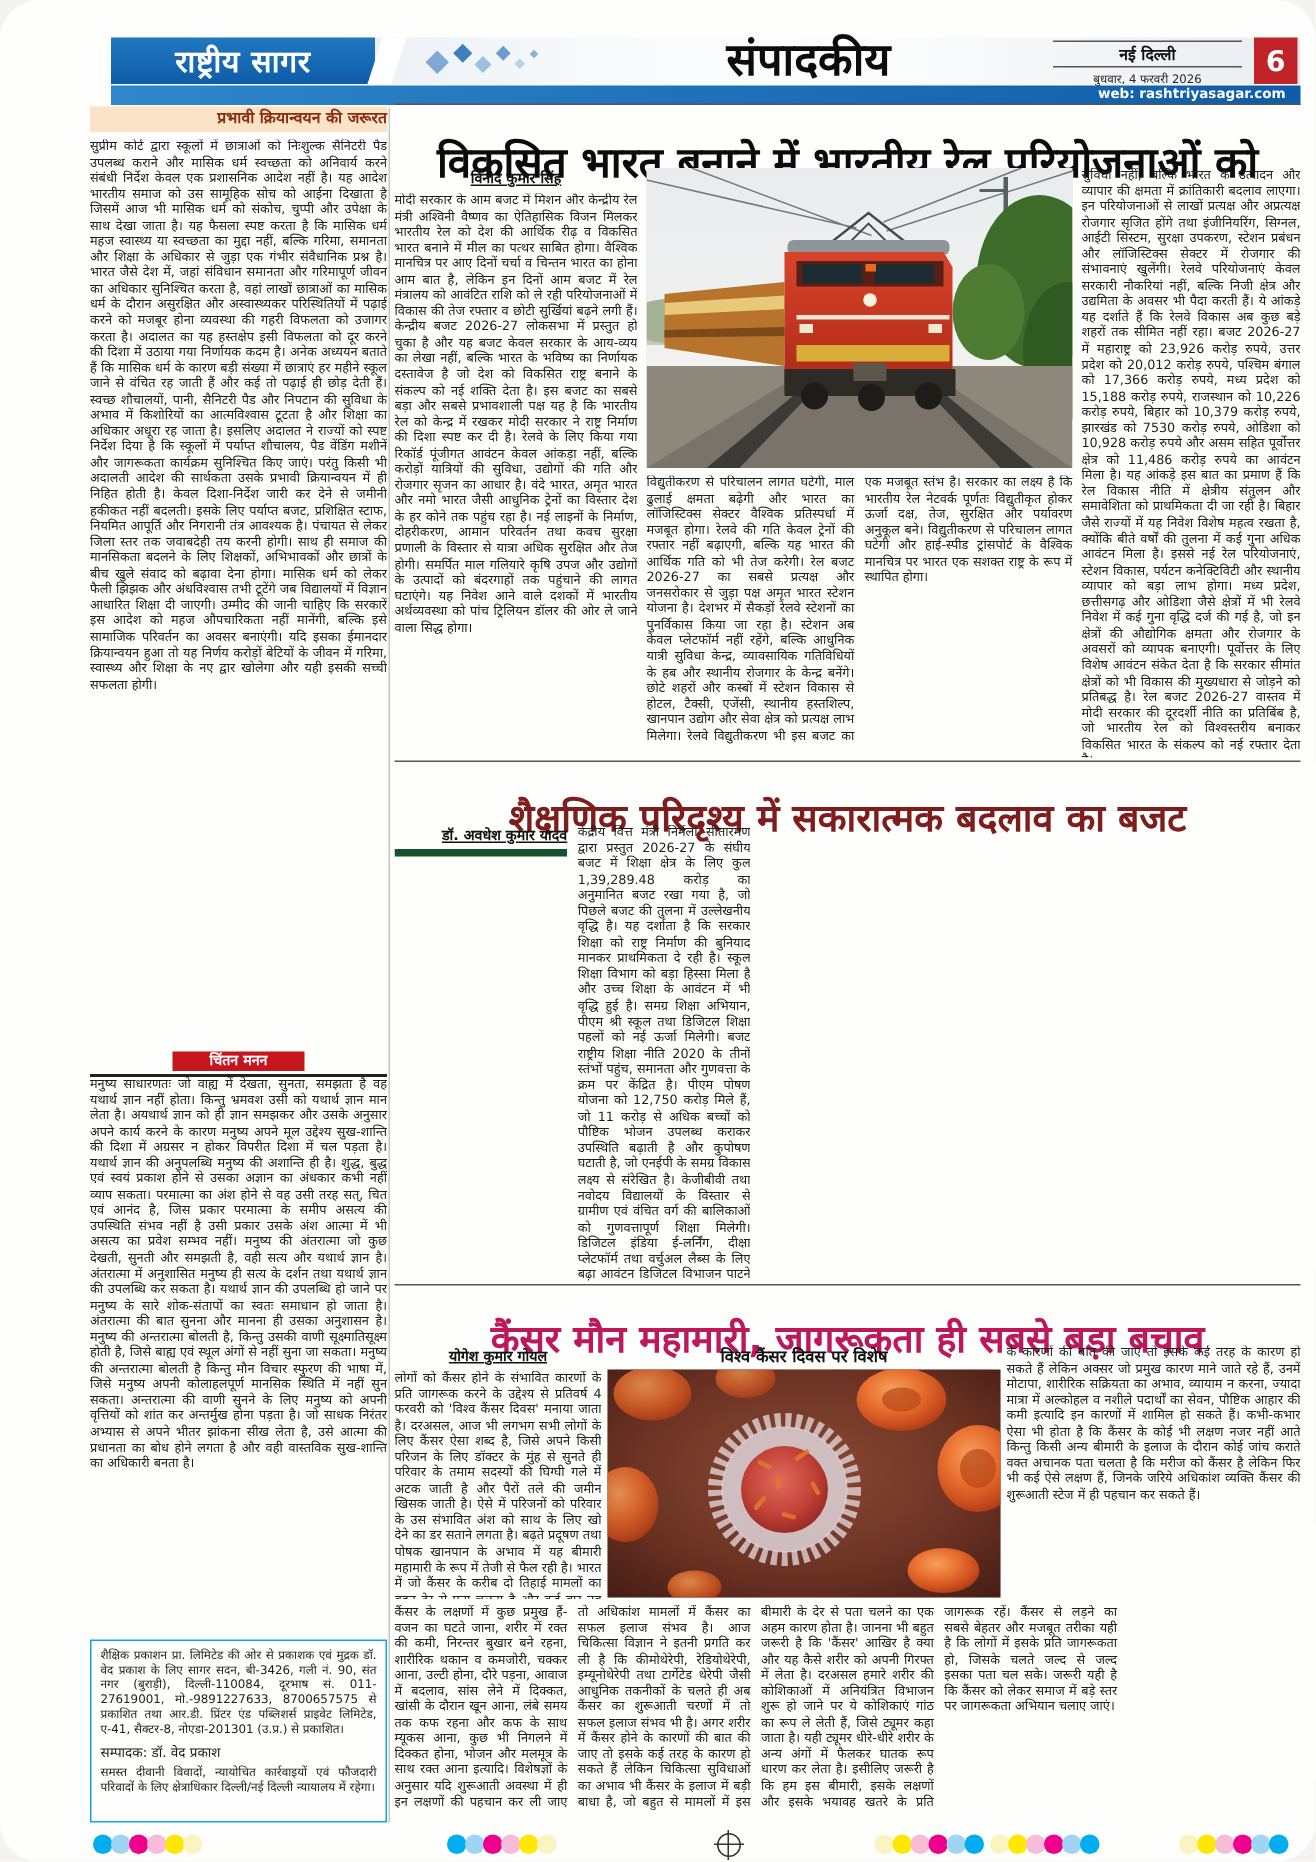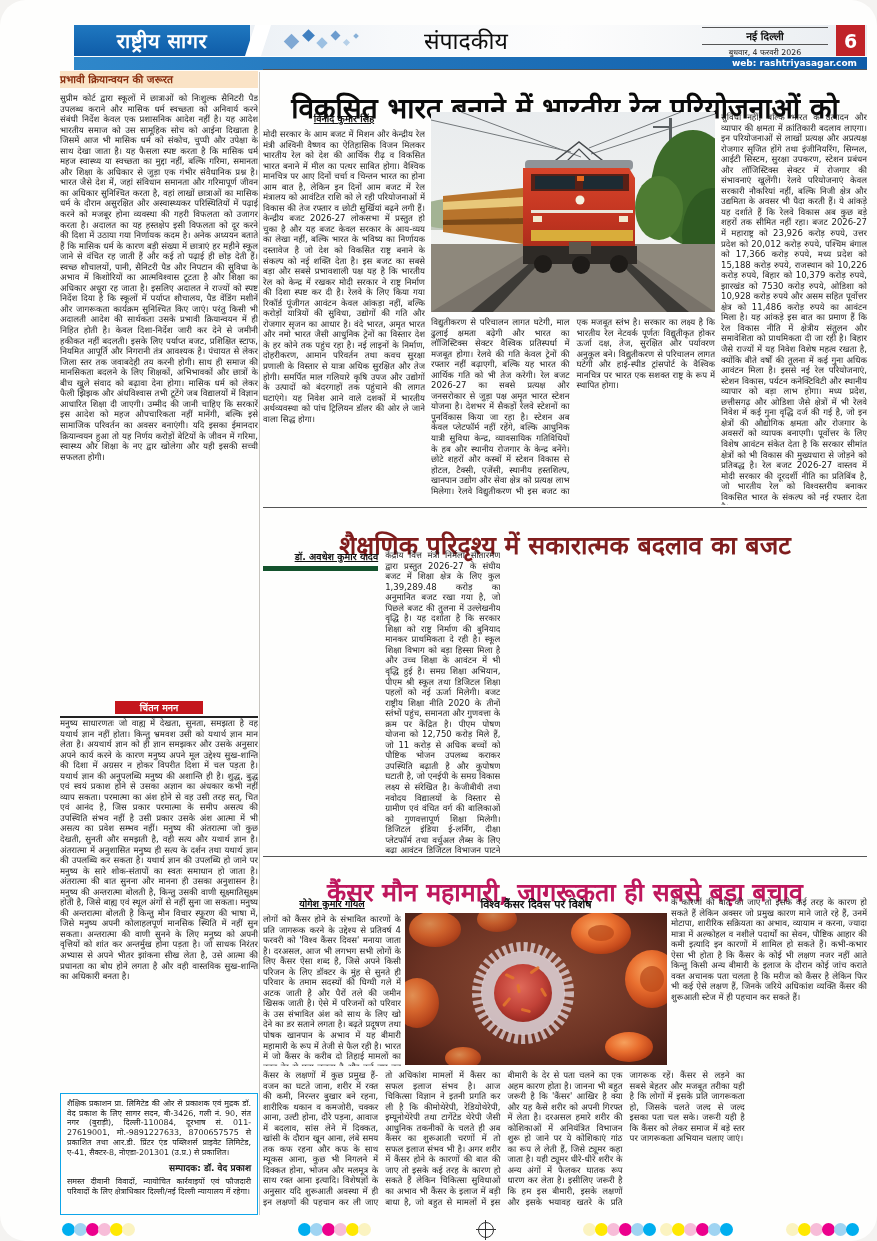--- a/index.html
+++ b/index.html
@@ -17,21 +17,21 @@
     background:#fff;transform:skewX(-18deg);}
   .deco-diamonds{position:absolute;left:200px;top:2px;width:120px;height:27px;}
   .deco-diamonds i{position:absolute;display:block;transform:rotate(45deg);}
   .deco-diamonds .dm1{left:12px;top:9px;width:11px;height:11px;background:#7fa8d4;}
   .deco-diamonds .dm2{left:30px;top:4px;width:9px;height:9px;background:#3f7fc0;}
   .deco-diamonds .dm3{left:44px;top:12px;width:8px;height:8px;background:#9cc0e2;}
   .deco-diamonds .dm4{left:58px;top:5px;width:7px;height:7px;background:#6d9cce;}
   .deco-diamonds .dm5{left:70px;top:13px;width:5px;height:5px;background:#b6d0e8;}
   .deco-diamonds .dm6{left:80px;top:7px;width:4px;height:4px;background:#88b1d8;}
   .section-title{position:absolute;left:350px;top:-2px;width:230px;height:36px;
-    font-size:23px;font-weight:normal;color:#0c0c0c;text-align:left;line-height:36px;}
+    font-size:30px;font-weight:bold;color:#0c0c0c;text-align:center;line-height:36px;}
   .dateline{position:absolute;left:628px;top:2px;width:126px;height:27px;
     border-top:1px solid #555;text-align:center;}
   .dateline .city{font-size:10.5px;font-weight:bold;color:#111;
     border-bottom:1px solid #555;padding:1px 0;}
   .dateline .date{font-size:7.8px;color:#222;padding-top:2px;}
   .pagenum{position:absolute;left:762px;top:0;width:29px;height:31px;
     background:var(--page_red);color:#fff;font-size:19px;font-weight:bold;
     display:flex;align-items:center;justify-content:center;}
   .web-strip{position:absolute;left:74px;top:57px;width:793px;height:13px;
     background:linear-gradient(90deg,#2f87ca 0%,var(--paper_blue_dark) 100%);
@@ -45,35 +45,35 @@
   .hr-1{left:263px;top:507px;width:604px;}
   .hr-2{left:263px;top:856px;width:604px;}
 
   
   .body-text{font-size:8.5px;line-height:10.55px;text-align:justify;color:#1c1c1c;overflow:hidden;}
   .byline{font-size:9.5px;font-weight:bold;text-align:center;color:#111;margin-bottom:4px;text-decoration:underline;}
 
   
   .kicker{position:absolute;left:60px;top:71px;width:198px;height:17px;
     background:var(--kicker_bg);color:var(--kicker_text);
-    font-size:10.5px;font-weight:bold;text-align:left;line-height:17px;}
+    font-size:10.5px;font-weight:bold;text-align:right;line-height:17px;}
   .edit-body{position:absolute;left:60px;top:93px;width:198px;height:604px;}
 
   .chintan{position:absolute;left:60px;top:701px;width:198px;height:386px;}
   .chintan-label{width:88px;margin:0 auto;background:var(--label_red);color:#fff;
     font-size:9.5px;font-weight:bold;text-align:center;line-height:13px;height:13px;}
   .chintan-rule{height:2px;background:#222;margin-top:2px;}
   .chintan-title{font-size:31px;font-weight:bold;text-align:center;color:#0d0d0d;
     margin:6px 0 6px 0;line-height:36px;}
   .chintan-body{height:318px;}
 
   .publisher{position:absolute;left:60px;top:1093px;width:198px;height:122px;
     border:1px solid #0ea5e9;box-sizing:border-box;padding:5px 6px;}
   .publisher .imprint{font-size:7.9px;line-height:9.7px;text-align:justify;color:#1c1c1c;}
-  .publisher .editor{font-size:9px;font-weight:bold;text-align:right;margin:4px 0 3px 0;}
+  .publisher .editor{font-size:9px;font-weight:normal;text-align:left;margin:4px 0 3px 0;}
   .publisher .jurisdiction{font-size:7.9px;line-height:9.7px;text-align:justify;color:#1c1c1c;}
 
   
   .art1-headline{position:absolute;left:263px;top:73px;width:604px;
     font-size:28px;font-weight:bold;text-align:center;color:#0b0b0b;line-height:34px;}
   .art1-grid{position:absolute;left:263px;top:112px;width:604px;height:393px;
     display:grid;grid-template-columns:162px 284px 146px;column-gap:6px;}
   .art1-colA,.art1-colB{overflow:hidden;height:393px;}
   .photo-train{width:284px;height:200px;overflow:hidden;background:#dcdcd8;}
   .photo-train svg{display:block;width:100%;height:100%;}

